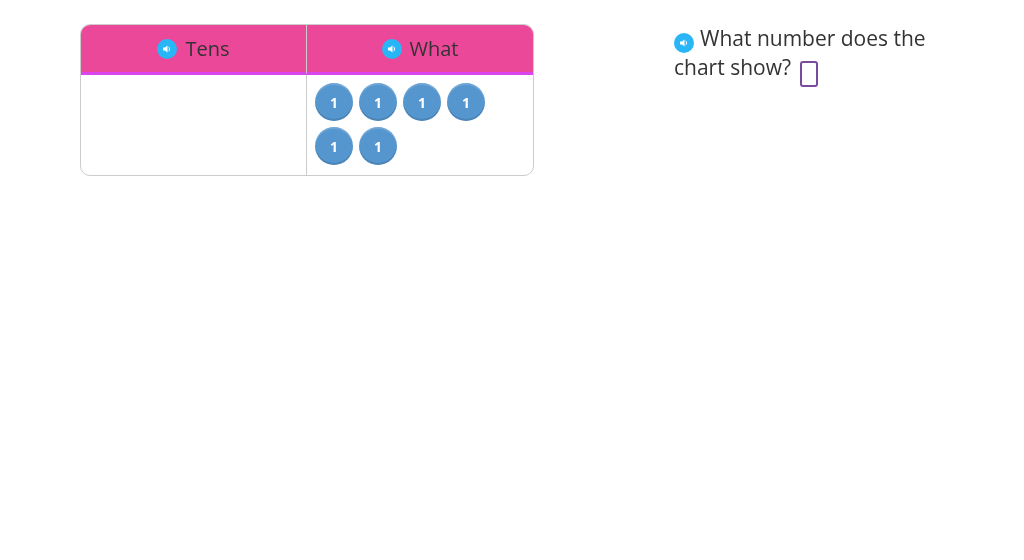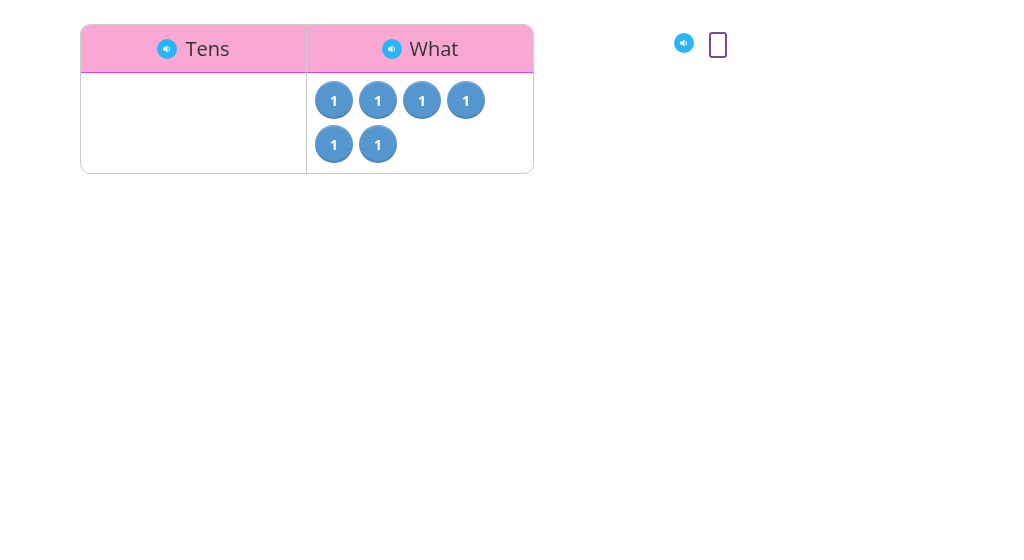--- a/index.html
+++ b/index.html
@@ -25,22 +25,22 @@
     width: 100%;
     border: 1px solid #ccc;
     border-radius: 10px;
     overflow: hidden;
   }
   table.place-value th {
     font-weight: 400;
     font-size: 20px;
     color: #333;
     padding: 10px 8px;
-    border-bottom: 1px solid #d946ef;
-    background: #f9a8d4;
+    border-bottom: 3px solid #d946ef;
+    background: #ec4899;
     width: 50%;
   }
   table.place-value th:first-child { border-right: 1px solid #ccc; }
   table.place-value td {
     vertical-align: top;
     padding: 8px 8px 10px 8px;
     height: 92px;
   }
   table.place-value td:first-child { border-right: 1px solid #ccc; }
   .th-inner {
@@ -158,17 +158,17 @@
       </tbody>
     </table>
   </div>
 
   <div class="question-area">
     <span class="tts-icon">
       <svg width="12" height="12" viewBox="0 0 24 24" fill="none">
         <path d="M4 9v6h4l5 4V5L8 9H4z" fill="#fff"></path>
         <path d="M16 8c1.5 1 1.5 7 0 8" stroke="#fff" stroke-width="2" stroke-linecap="round" fill="none"></path>
       </svg>
-    </span>
+    </span><span>What number does the chart show?</span>
     <input class="answer-input" value="" style="">
   </div>
 
 </div>
 
 </body></html>

